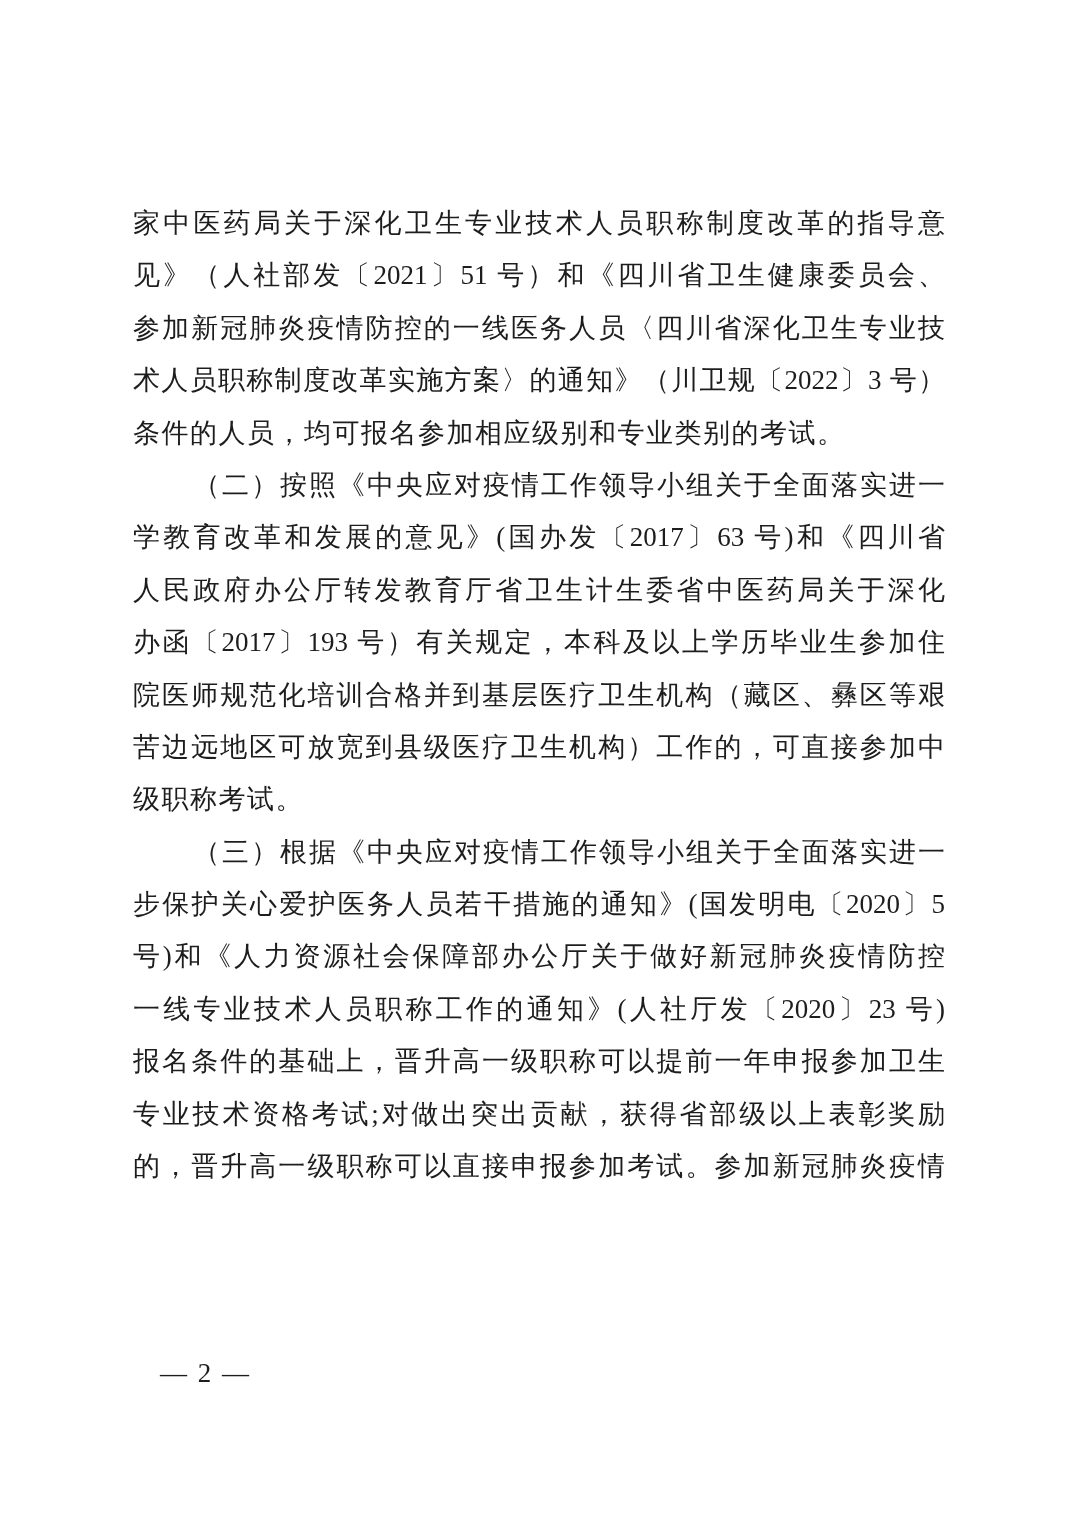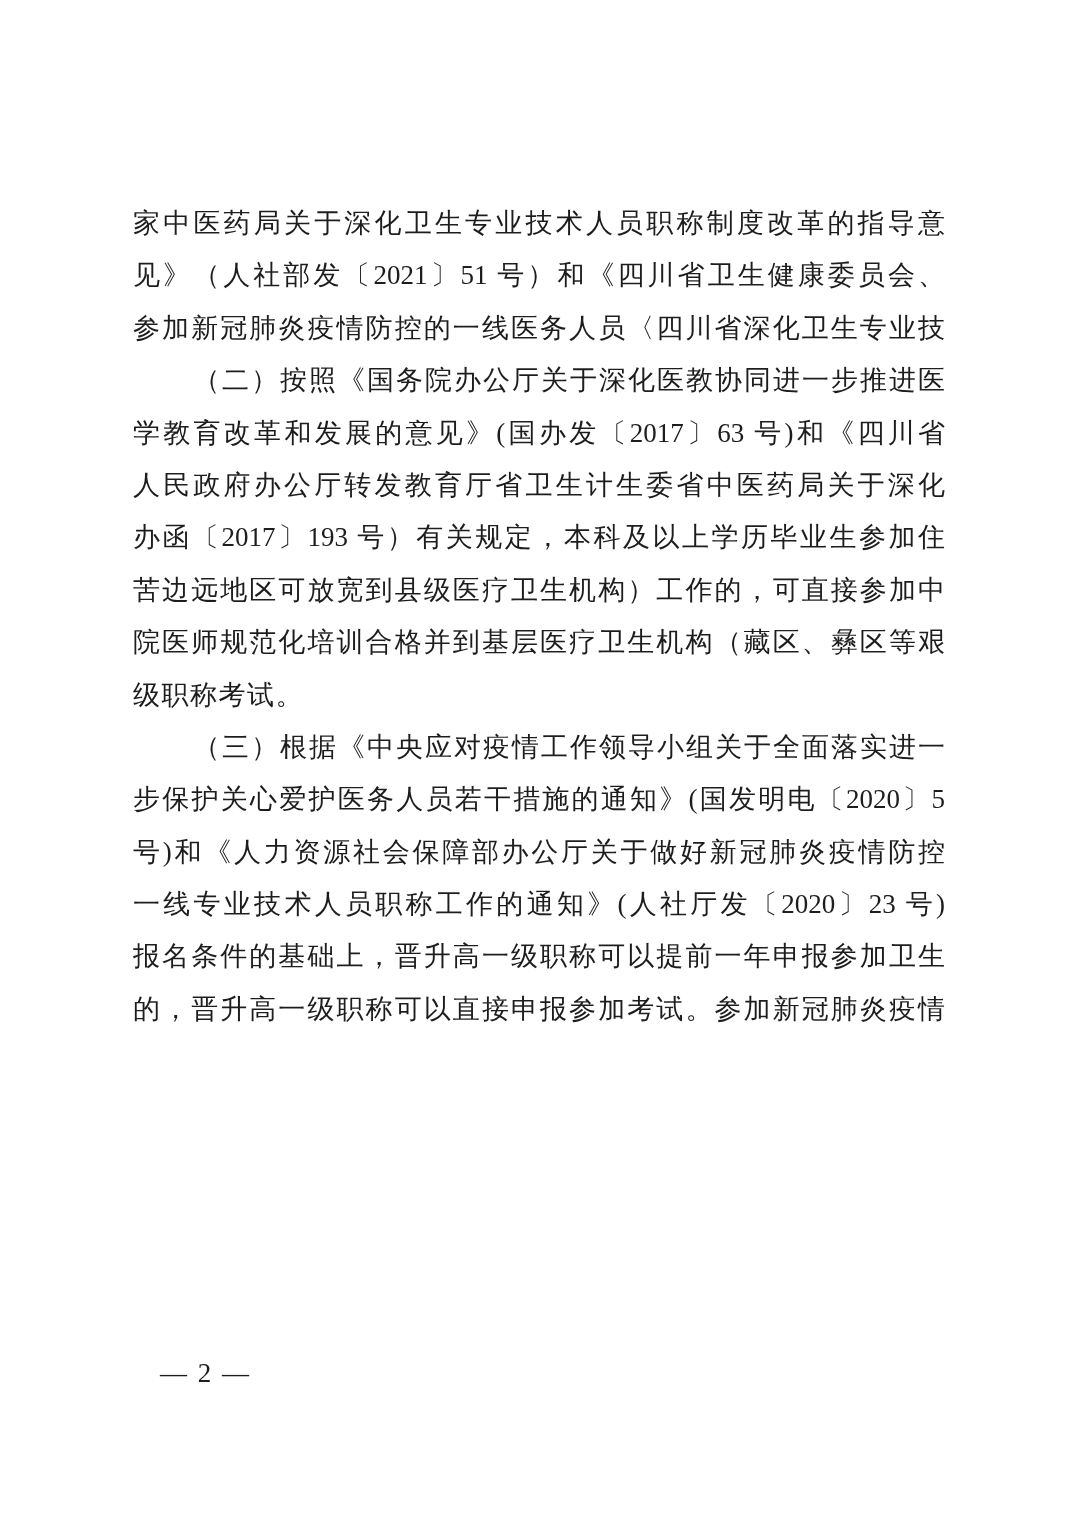--- a/index.html
+++ b/index.html
@@ -60,38 +60,41 @@
 <body>
 
 <div class="page">
 
   <div class="content">
 
     <div class="para">
       <div class="line">家中医药局关于深化卫生专业技术人员职称制度改革的指导意</div>
       <div class="line">见》（人社部发〔2021〕51 号）和《四川省卫生健康委员会、</div>
       <div class="line">参加新冠肺炎疫情防控的一线医务人员〈四川省深化卫生专业技</div>
+      <div class="line">术人员职称制度改革实施方案〉的通知》（川卫规〔2022〕3 号）</div>
+      <div class="line short">条件的人员，均可报名参加相应级别和专业类别的考试。</div>
     </div>
 
     <div class="para">
-      <div class="line indent">（二）按照《国务院办公厅关于深化医教协同进一步推进医</div>
+      <div class="line indent">（二）按照《中央应对疫情工作领导小组关于全面落实进一</div>
       <div class="line">学教育改革和发展的意见》(国办发〔2017〕63 号)和《四川省</div>
       <div class="line">人民政府办公厅转发教育厅省卫生计生委省中医药局关于深化</div>
       <div class="line">办函〔2017〕193 号）有关规定，本科及以上学历毕业生参加住</div>
+      <div class="line">院医师规范化培训合格并到基层医疗卫生机构（藏区、彝区等艰</div>
       <div class="line">苦边远地区可放宽到县级医疗卫生机构）工作的，可直接参加中</div>
-      <div class="line">院医师规范化培训合格并到基层医疗卫生机构（藏区、彝区等艰</div>
       <div class="line short">级职称考试。</div>
     </div>
 
     <div class="para">
       <div class="line indent">（三）根据《中央应对疫情工作领导小组关于全面落实进一</div>
       <div class="line">步保护关心爱护医务人员若干措施的通知》(国发明电〔2020〕5</div>
       <div class="line">号)和《人力资源社会保障部办公厅关于做好新冠肺炎疫情防控</div>
       <div class="line">一线专业技术人员职称工作的通知》(人社厅发〔2020〕23 号)</div>
       <div class="line">报名条件的基础上，晋升高一级职称可以提前一年申报参加卫生</div>
+      <div class="line">专业技术资格考试;对做出突出贡献，获得省部级以上表彰奖励</div>
       <div class="line">的，晋升高一级职称可以直接申报参加考试。参加新冠肺炎疫情</div>
     </div>
 
   </div>
 
   <div class="footer">— 2 —</div>
 
 </div>
 
 </body></html>

